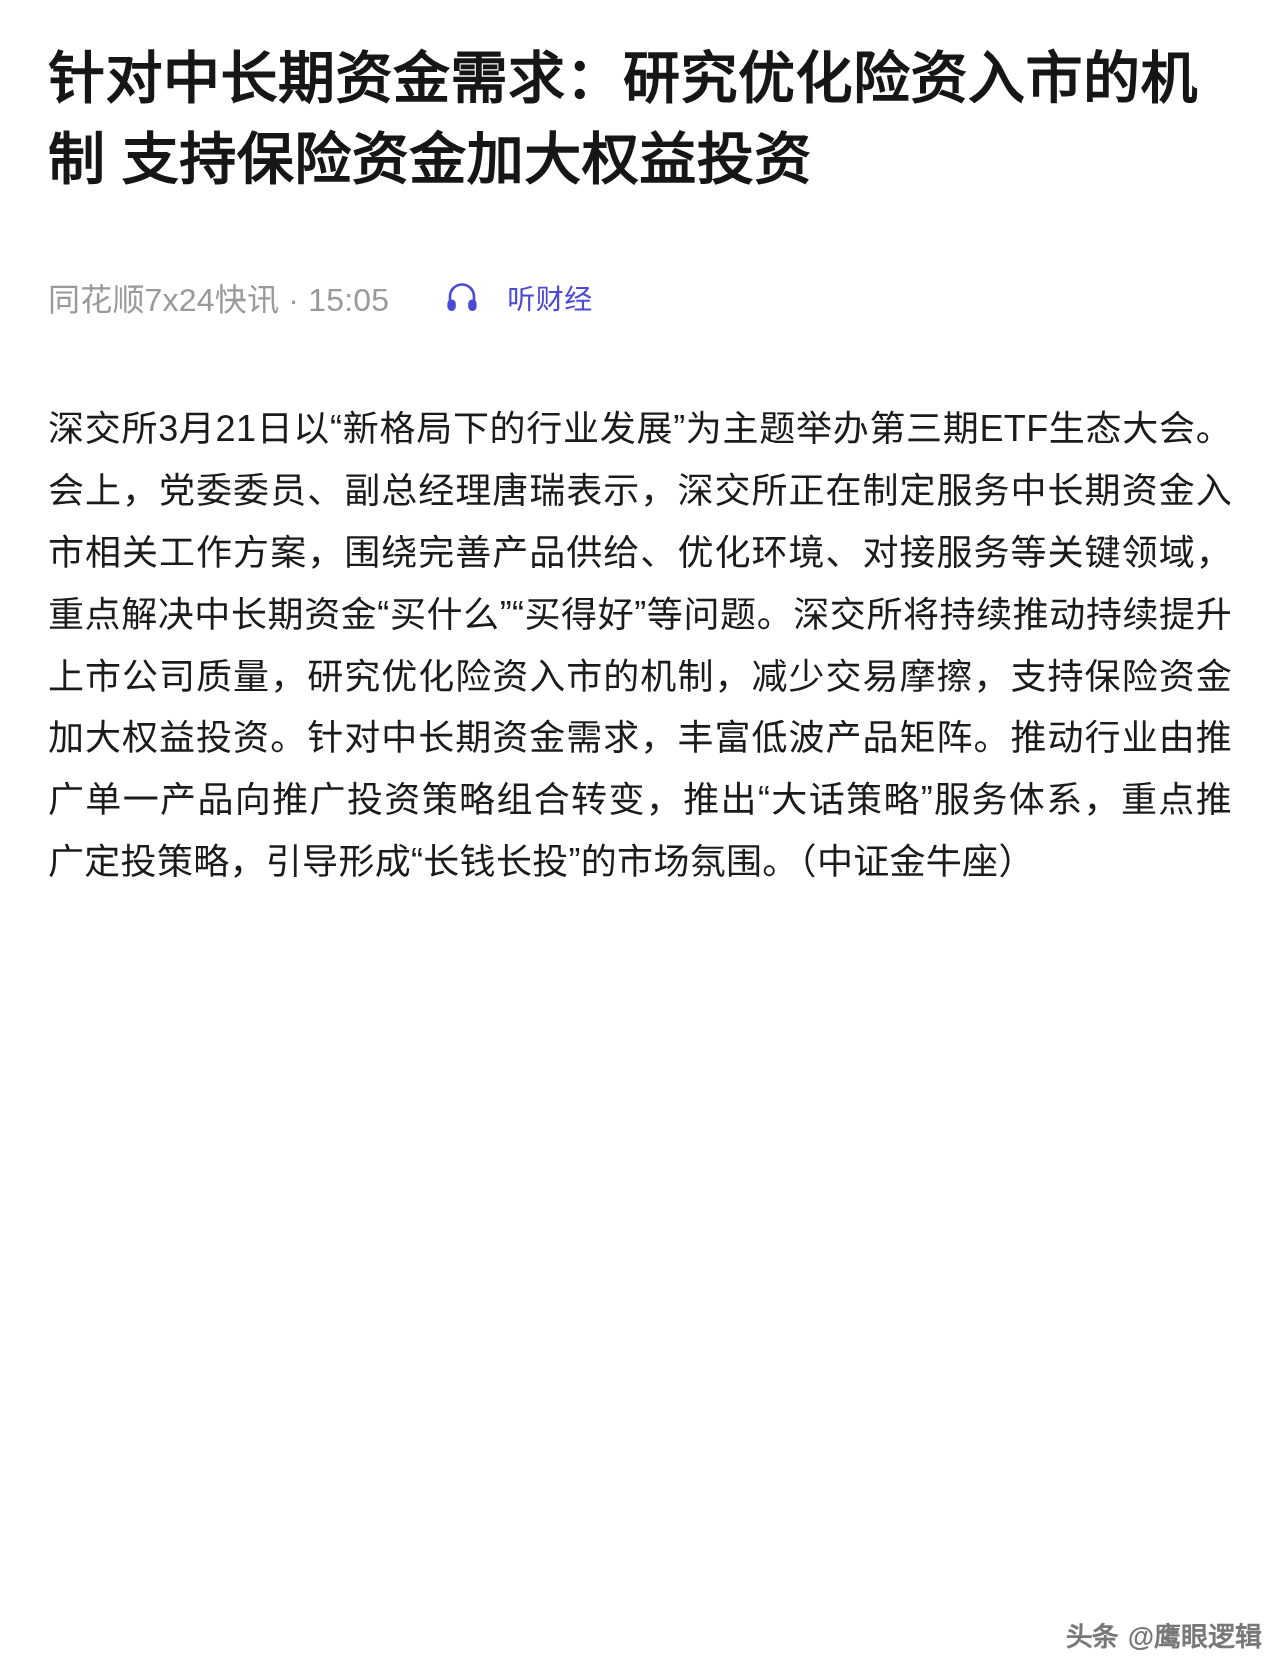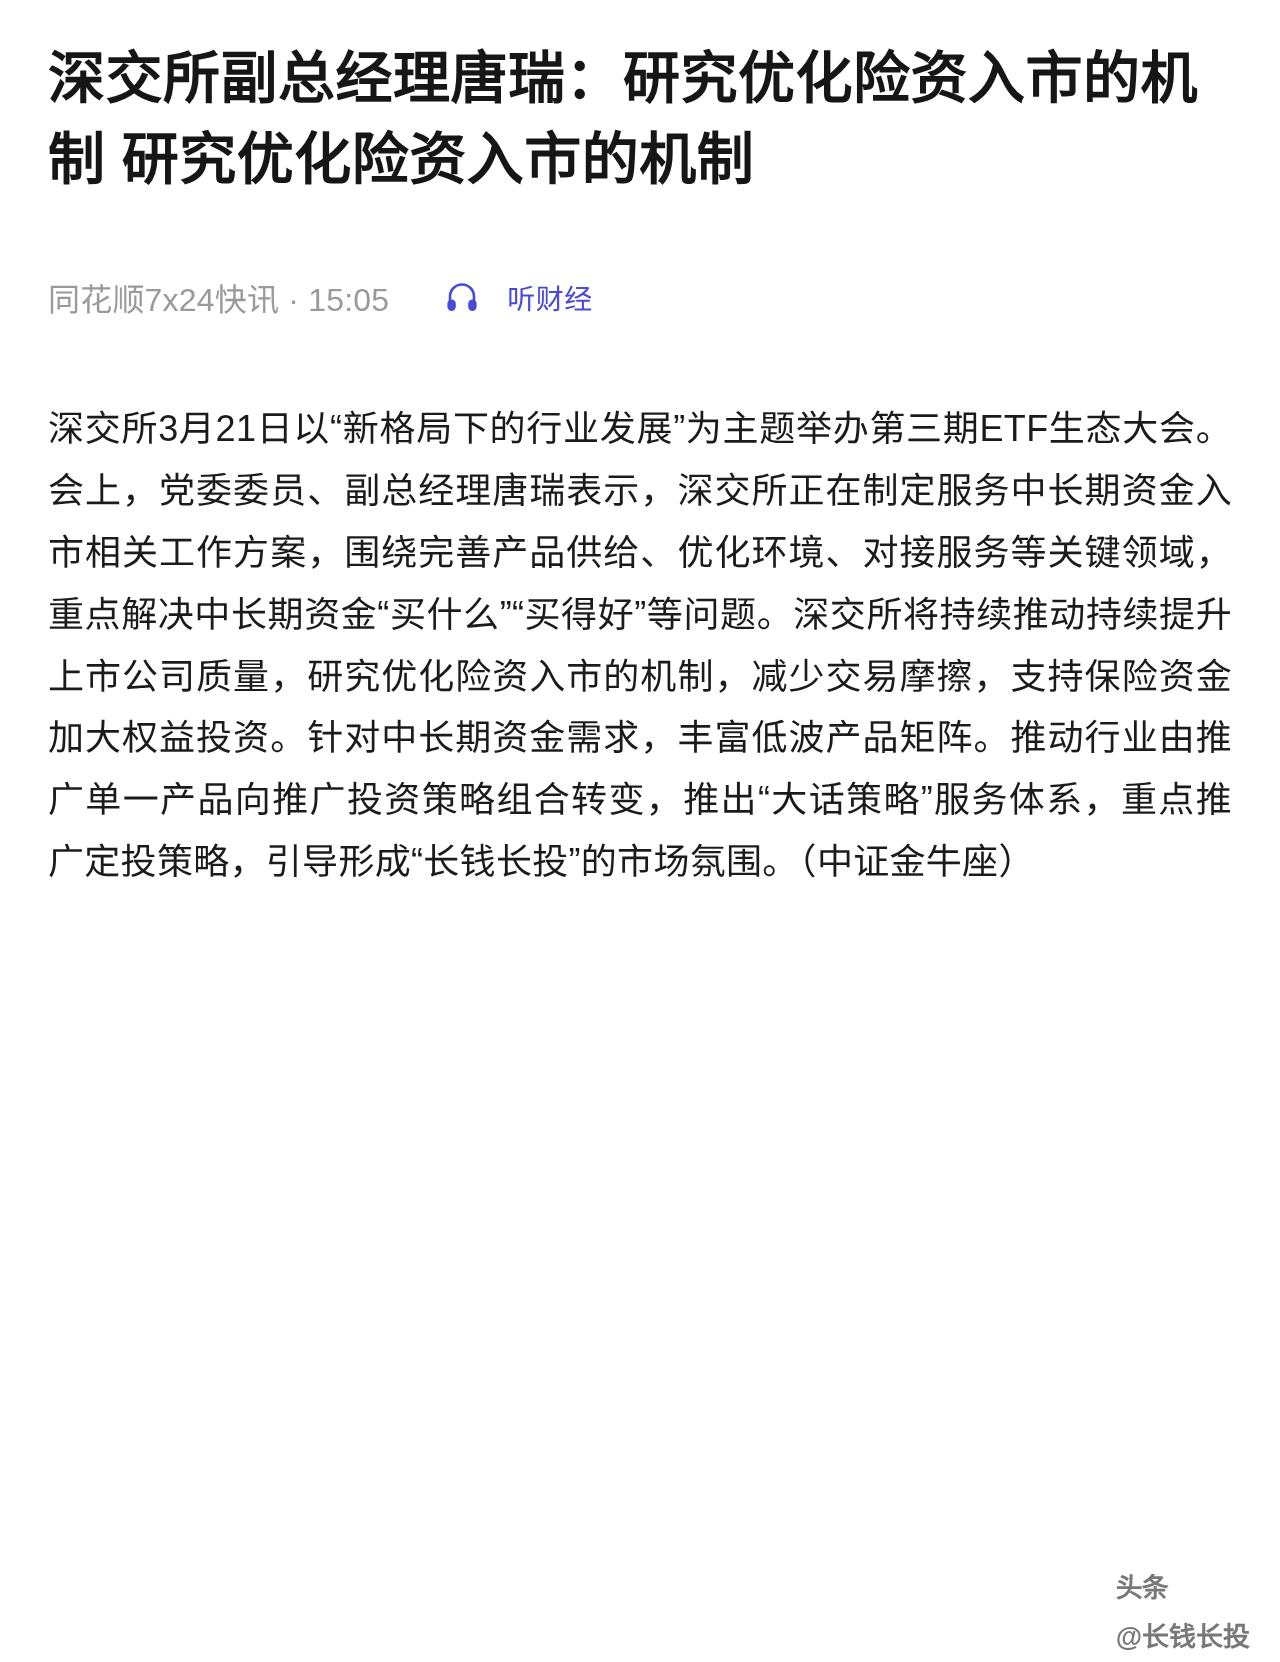--- a/index.html
+++ b/index.html
@@ -66,62 +66,61 @@
     font-size: 36px;
     line-height: 1.72;
     color: #1b1b1b;
     text-align: justify;
     text-justify: inter-ideograph;
     letter-spacing: 0.3px;
     word-break: break-word;
   }
   .watermark {
     position: absolute;
-    right: 30px;
+    right: 18px;
     bottom: 8px;
     display: flex;
     align-items: baseline;
     gap: 10px;
     opacity: 0.92;
-    flex-direction: column;
   }
   .wm-brand {
     font-size: 27px;
     color: #6d6d6d;
     font-weight: 700;
     letter-spacing: -1px;
   }
   .wm-user {
     font-size: 27px;
     color: #6d6d6d;
     font-weight: 700;
   }
 </style>
 </head>
 <body>
 
 <div class="page">
 
-  <h1 class="headline">深交所副总经理唐瑞：研究优化险资入市的机制 研究优化险资入市的机制</h1>
+  <h1 class="headline">针对中长期资金需求：研究优化险资入市的机制 支持保险资金加大权益投资</h1>
 
   <div class="meta-row">
     <span class="meta-source">同花顺7x24快讯 · 15:05</span>
 
     <div class="listen-btn">
       <span class="headphone-icon">
         <svg viewBox="0 0 34 34" width="34" height="34" aria-hidden="true">
           <path d="M5 21.5v-5a12 12 0 0 1 24 0v5" fill="none" stroke="#4a4ad6" stroke-width="2.6" stroke-linecap="round"></path>
           <rect x="2.4" y="19.5" width="8.4" height="11.4" rx="4.2" fill="#4a4ad6"></rect>
           <rect x="23.2" y="19.5" width="8.4" height="11.4" rx="4.2" fill="#4a4ad6"></rect>
         </svg>
       </span>
       <span class="listen-label">听财经</span>
     </div>
   </div>
 
   <div class="body-text">深交所3月21日以“新格局下的行业发展”为主题举办第三期ETF生态大会。会上，党委委员、副总经理唐瑞表示，深交所正在制定服务中长期资金入市相关工作方案，围绕完善产品供给、优化环境、对接服务等关键领域，重点解决中长期资金“买什么”“买得好”等问题。深交所将持续推动持续提升上市公司质量，研究优化险资入市的机制，减少交易摩擦，支持保险资金加大权益投资。针对中长期资金需求，丰富低波产品矩阵。推动行业由推广单一产品向推广投资策略组合转变，推出“大话策略”服务体系，重点推广定投策略，引导形成“长钱长投”的市场氛围。（中证金牛座）</div>
 
   <div class="watermark">
     <span class="wm-brand">头条</span>
-    <span class="wm-user">@长钱长投</span>
+    <span class="wm-user">@鹰眼逻辑</span>
   </div>
 
 </div>
 
 </body></html>

